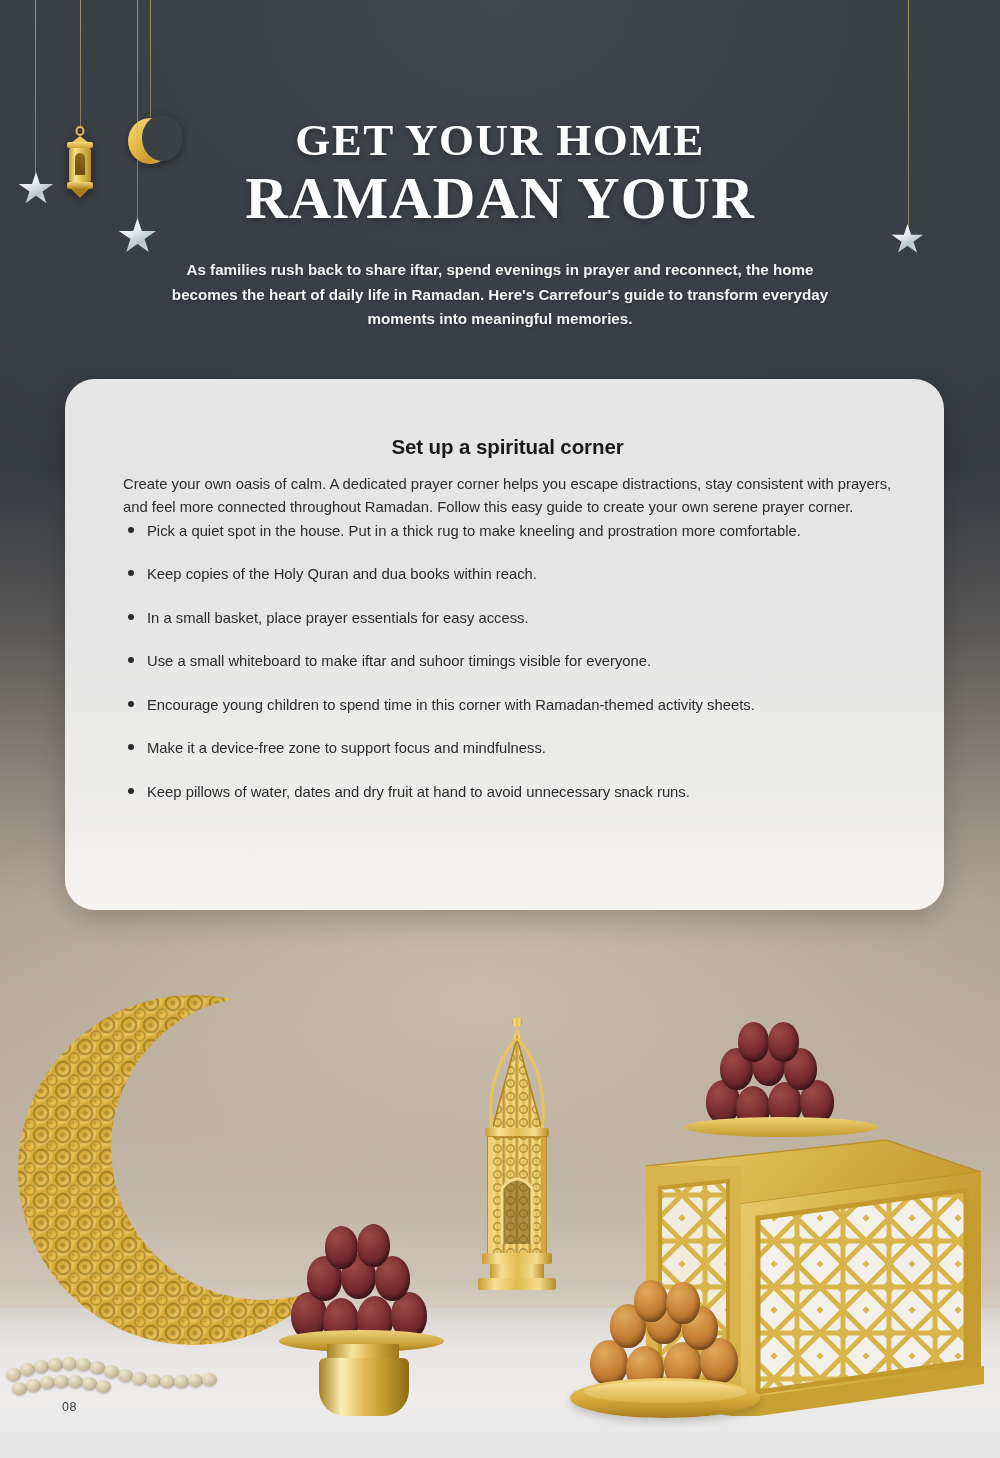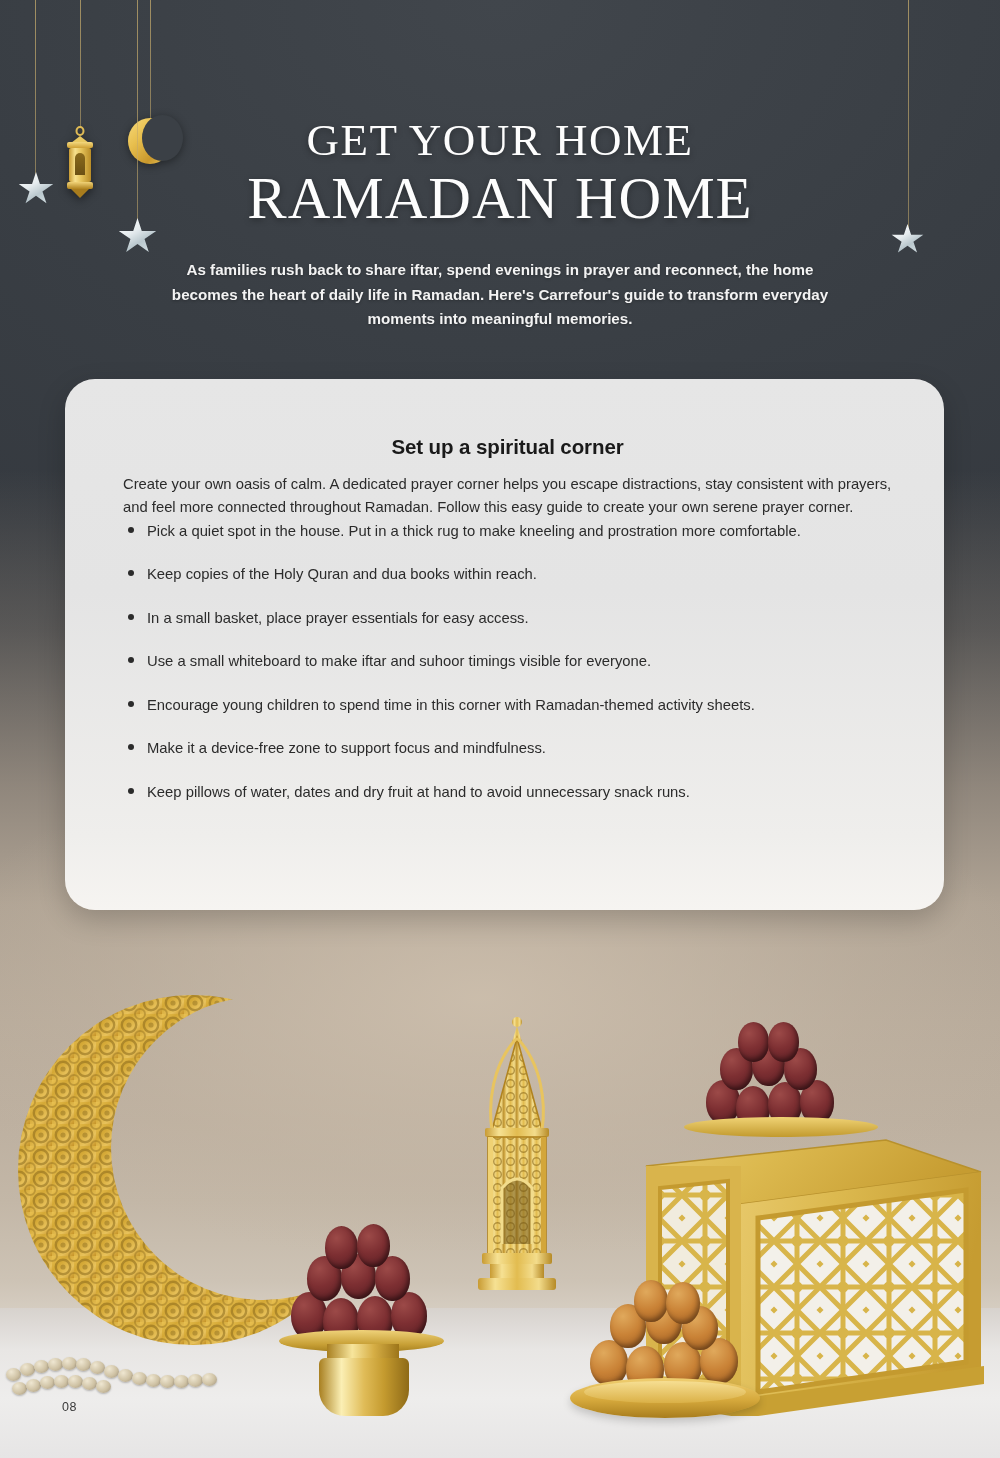--- a/index.html
+++ b/index.html
@@ -121,21 +121,21 @@
     width:0;height:0;border-left:9px solid transparent;border-right:9px solid transparent;
     border-top:9px solid #a87c1d;
   }
 
   
   .header { position:absolute; left:0; right:0; top:118px; text-align:center; }
 
   .title-line1, .title-line2 {
     font-family:"Liberation Serif", serif;
     color:#fdfdfd;
-    font-weight:400;
+    font-weight:700;
     letter-spacing:0.5px;
     line-height:1.0;
     text-shadow:0 2px 6px rgba(0,0,0,0.35);
   }
   .title-line1 { font-size:45px; letter-spacing:1.5px; }
   .title-line2 { font-size:59px; margin-top:6px; letter-spacing:1px; }
 
   .subtitle {
     margin:30px auto 12px;
     width:672px;
@@ -262,21 +262,21 @@
   <div class="orn crescent" style="left:128px; top:118px; width:44px; height:46px;"></div>
 
   <div class="thread" style="left:137px; height:222px;"></div>
   <div class="orn star" style="left:118px; top:218px; width:39px; height:37px;"></div>
 
   <div class="thread" style="left:908px; height:228px;"></div>
   <div class="orn star" style="left:891px; top:224px; width:33px; height:31px;"></div>
 
   <div class="header">
     <div class="title-line1">GET YOUR HOME</div>
-    <div class="title-line2">RAMADAN HOME</div>
+    <div class="title-line2">RAMADAN YOUR</div>
     <div class="subtitle">As families rush back to share iftar, spend evenings in prayer and reconnect, the home becomes the heart of daily life in Ramadan. Here's Carrefour's guide to transform everyday moments into meaningful memories.</div>
   </div>
 
   <div class="card">
     <div class="card-title">Set up a spiritual corner</div>
     <div class="card-intro">Create your own oasis of calm. A dedicated prayer corner helps you escape distractions, stay consistent with prayers, and feel more connected throughout Ramadan. Follow this easy guide to create your own serene prayer corner.</div>
     <ul class="bullets">
       <li>Pick a quiet spot in the house. Put in a thick rug to make kneeling and prostration more comfortable.</li>
       <li>Keep copies of the Holy Quran and dua books within reach.</li>
       <li>In a small basket, place prayer essentials for easy access.</li>

